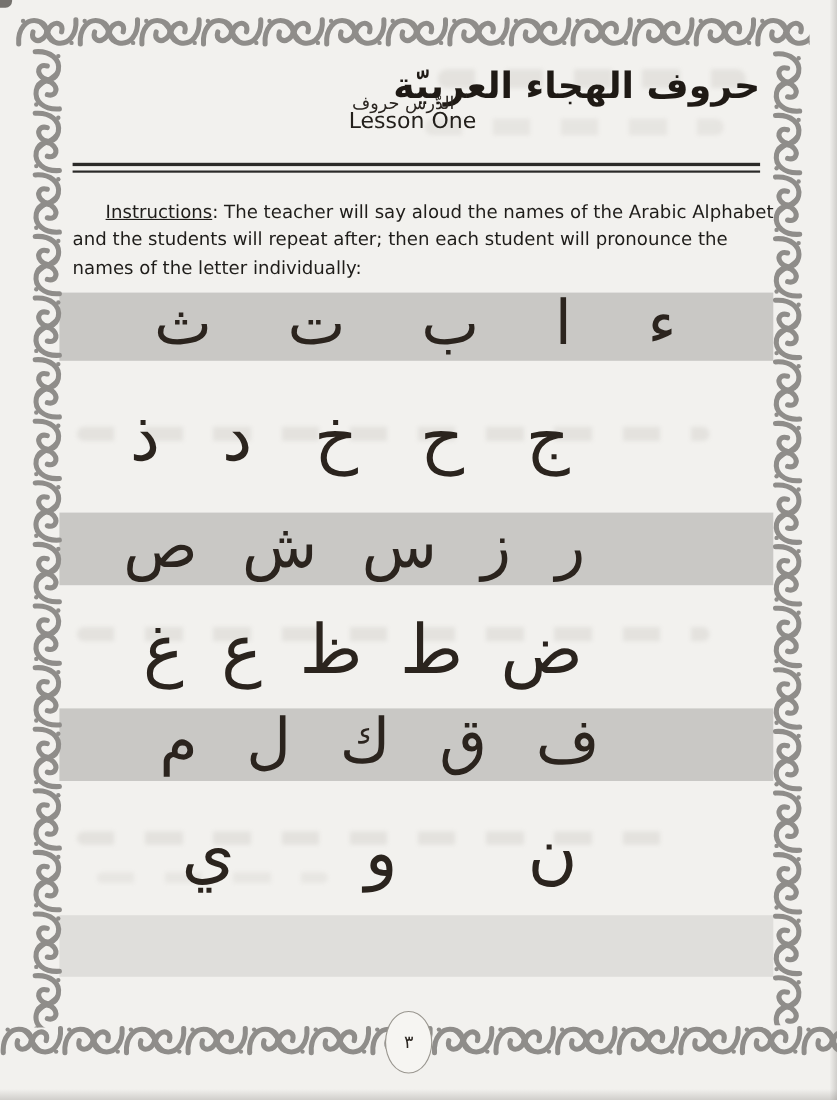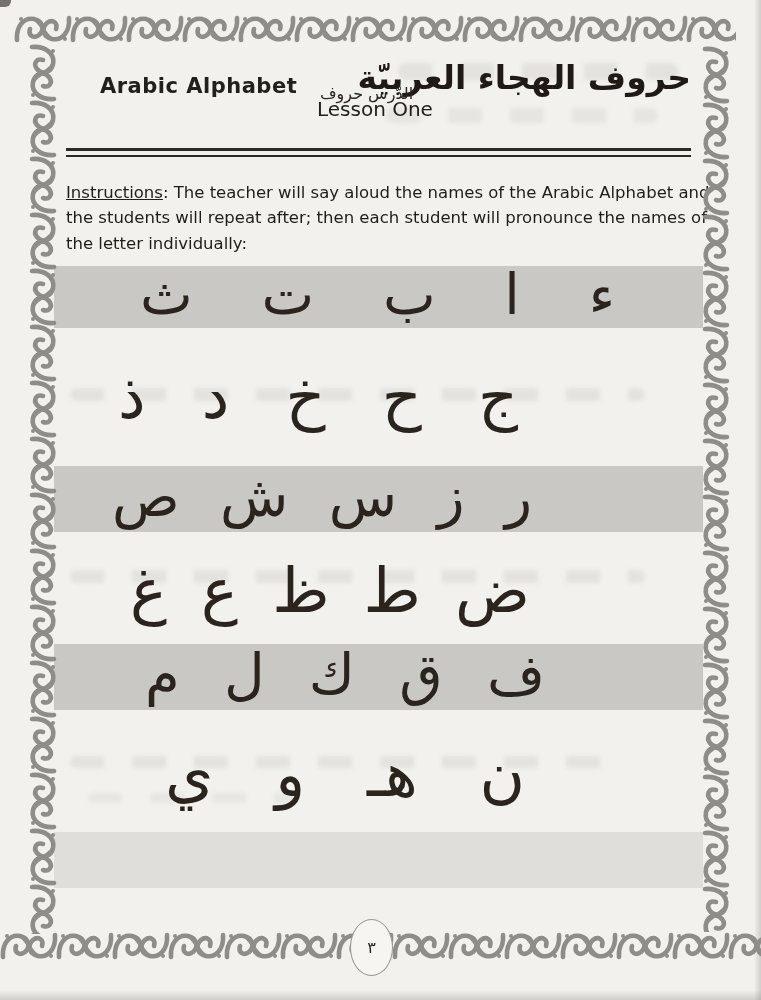--- a/index.html
+++ b/index.html
@@ -45,21 +45,21 @@
   .title-ar{position:absolute;right:70px;top:58px;font-size:33px;font-weight:bold;direction:rtl;z-index:2;color:#1f1a15;}
   .lesson-ar{position:absolute;left:320px;top:84px;font-size:16px;direction:rtl;z-index:2;}
   .lesson-en{position:absolute;left:317px;top:97px;font-size:20px;z-index:2;color:#23201c;}
 
   
   .rule{position:absolute;left:66px;right:70px;top:148px;height:4px;
         border-top:3px solid #2b2a28;border-bottom:2px solid #2b2a28;z-index:2;}
 
   
   .instructions{position:absolute;left:66px;top:163px;width:645px;font-size:16.5px;line-height:1.55;z-index:2;color:#1f1d1a;}
-  .instructions .ul{text-decoration:underline;}
+  .instructions .ul{text-decoration:underline;margin-left:30px;}
 
   
   .letter-row{position:absolute;display:flex;direction:rtl;justify-content:space-between;align-items:center;z-index:2;color:#2b241e;}
   .letter{display:inline-block;line-height:1;}
   .row1{top:258px;height:74px;left:140px;width:475px;font-size:56px;}
   .row2{top:342px;height:110px;left:118px;width:400px;font-size:62px;}
   .row3{top:458px;height:78px;left:112px;width:420px;font-size:56px;}
   .row4{top:536px;height:110px;left:130px;width:400px;font-size:62px;}
   .row5{top:636px;height:78px;left:145px;width:400px;font-size:56px;}
   .row6{top:720px;height:110px;left:165px;width:360px;font-size:62px;}
@@ -164,21 +164,20 @@
       <use href="#scroll-motif" transform="translate(32 448) rotate(90)"></use>
       <use href="#scroll-motif" transform="translate(32 504) rotate(90)"></use>
       <use href="#scroll-motif" transform="translate(32 560) rotate(90)"></use>
       <use href="#scroll-motif" transform="translate(32 616) rotate(90)"></use>
       <use href="#scroll-motif" transform="translate(32 672) rotate(90)"></use>
       <use href="#scroll-motif" transform="translate(32 728) rotate(90)"></use>
       <use href="#scroll-motif" transform="translate(32 784) rotate(90)"></use>
       <use href="#scroll-motif" transform="translate(32 840) rotate(90)"></use>
     </svg>
 
-  <div class="title-en">Arabic Alphabet</div>
   <div class="title-ar">حروف الهجاء العربيّة</div>
   <div class="lesson-ar">الدّرس حروف</div>
   <div class="lesson-en">Lesson One</div>
 
   <div class="rule"></div>
 
   <p class="instructions"><span class="ul">Instructions</span><span>: The teacher will say aloud the names of the Arabic Alphabet and the students will repeat after; then each student will pronounce the names of the letter individually:</span></p>
 
   <div class="letter-row row1">
       <span class="letter">ء</span>
@@ -210,20 +209,19 @@
     </div>
   <div class="letter-row row5">
       <span class="letter">ف</span>
       <span class="letter">ق</span>
       <span class="letter">ك</span>
       <span class="letter">ل</span>
       <span class="letter">م</span>
     </div>
   <div class="letter-row row6">
       <span class="letter">ن</span>
-      <span class="letter">هـ</span>
       <span class="letter">و</span>
       <span class="letter">ي</span>
     </div>
 
   <div class="page-num">٣</div>
 
 </div>
 
 </body></html>

